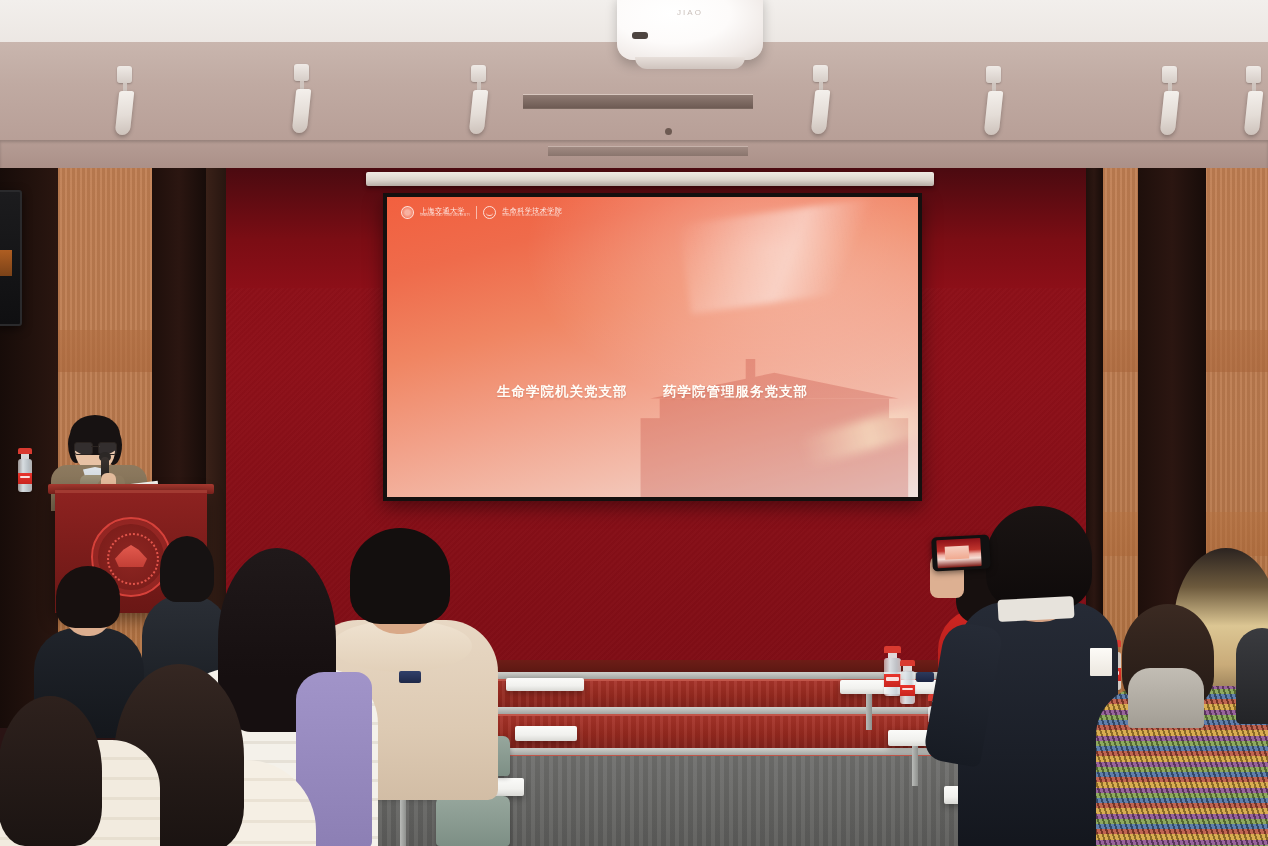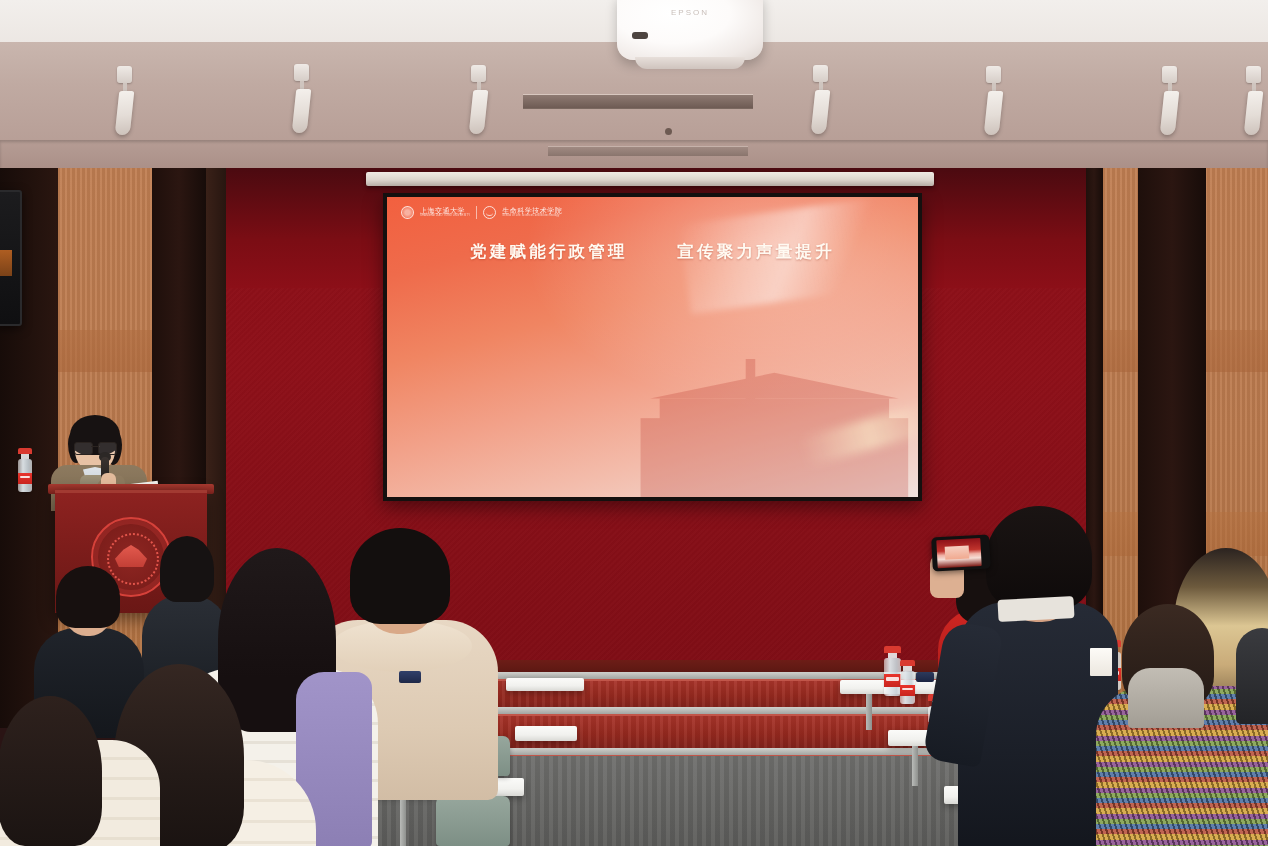--- a/index.html
+++ b/index.html
@@ -406,21 +406,21 @@
 
   <div class="ceiling-white"></div>
   <div class="ceiling-soffit"></div>
   <div class="ceiling-soffit2"></div>
   <div class="ceiling-vent"></div>
   <div class="ceiling-vent2"></div>
   <div class="ceiling-screw"></div>
 
   <div class="projector">
 
-    <div class="projector-brand">EPSON</div>
+    <div class="projector-brand">JIAO</div>
     <div class="projector-lens"></div>
   </div>
 
   <div class="track-light" style="left:116px; top:66px;">
     <div class="head"></div>
     <div class="neck"></div>
     <div class="body"></div>
   </div>
   <div class="track-light" style="left:293px; top:64px;">
     <div class="head"></div>
@@ -498,27 +498,27 @@
           <div class="lg-en">SHANGHAI JIAO TONG UNIVERSITY</div>
         </div>
         <div class="divider"></div>
         <div class="bio-mark"></div>
         <div>
           <div class="lg-cn">生命科学技术学院</div>
           <div class="lg-en">School of Life Sciences and Biotechnology</div>
         </div>
       </div>
 
-      <div class="slide-sub">
-        <span>党建赋能行政管理</span>
-        <span style="display:inline-block;width:34px;"></span>
-        <span>宣传聚力声量提升</span>
+
+
+      <div class="slide-orgs">
+        <span>生命学院机关党支部</span>
+        <span class="gap"></span>
+        <span>药学院管理服务党支部</span>
       </div>
-
-
 
     </div>
   </div>
 
   <div class="speaker">
     <div class="sp-hair2"></div>
     <div class="sp-hair3"></div>
     <div class="sp-head"></div>
     <div class="sp-hair"></div>
     <div class="sp-glasses">

